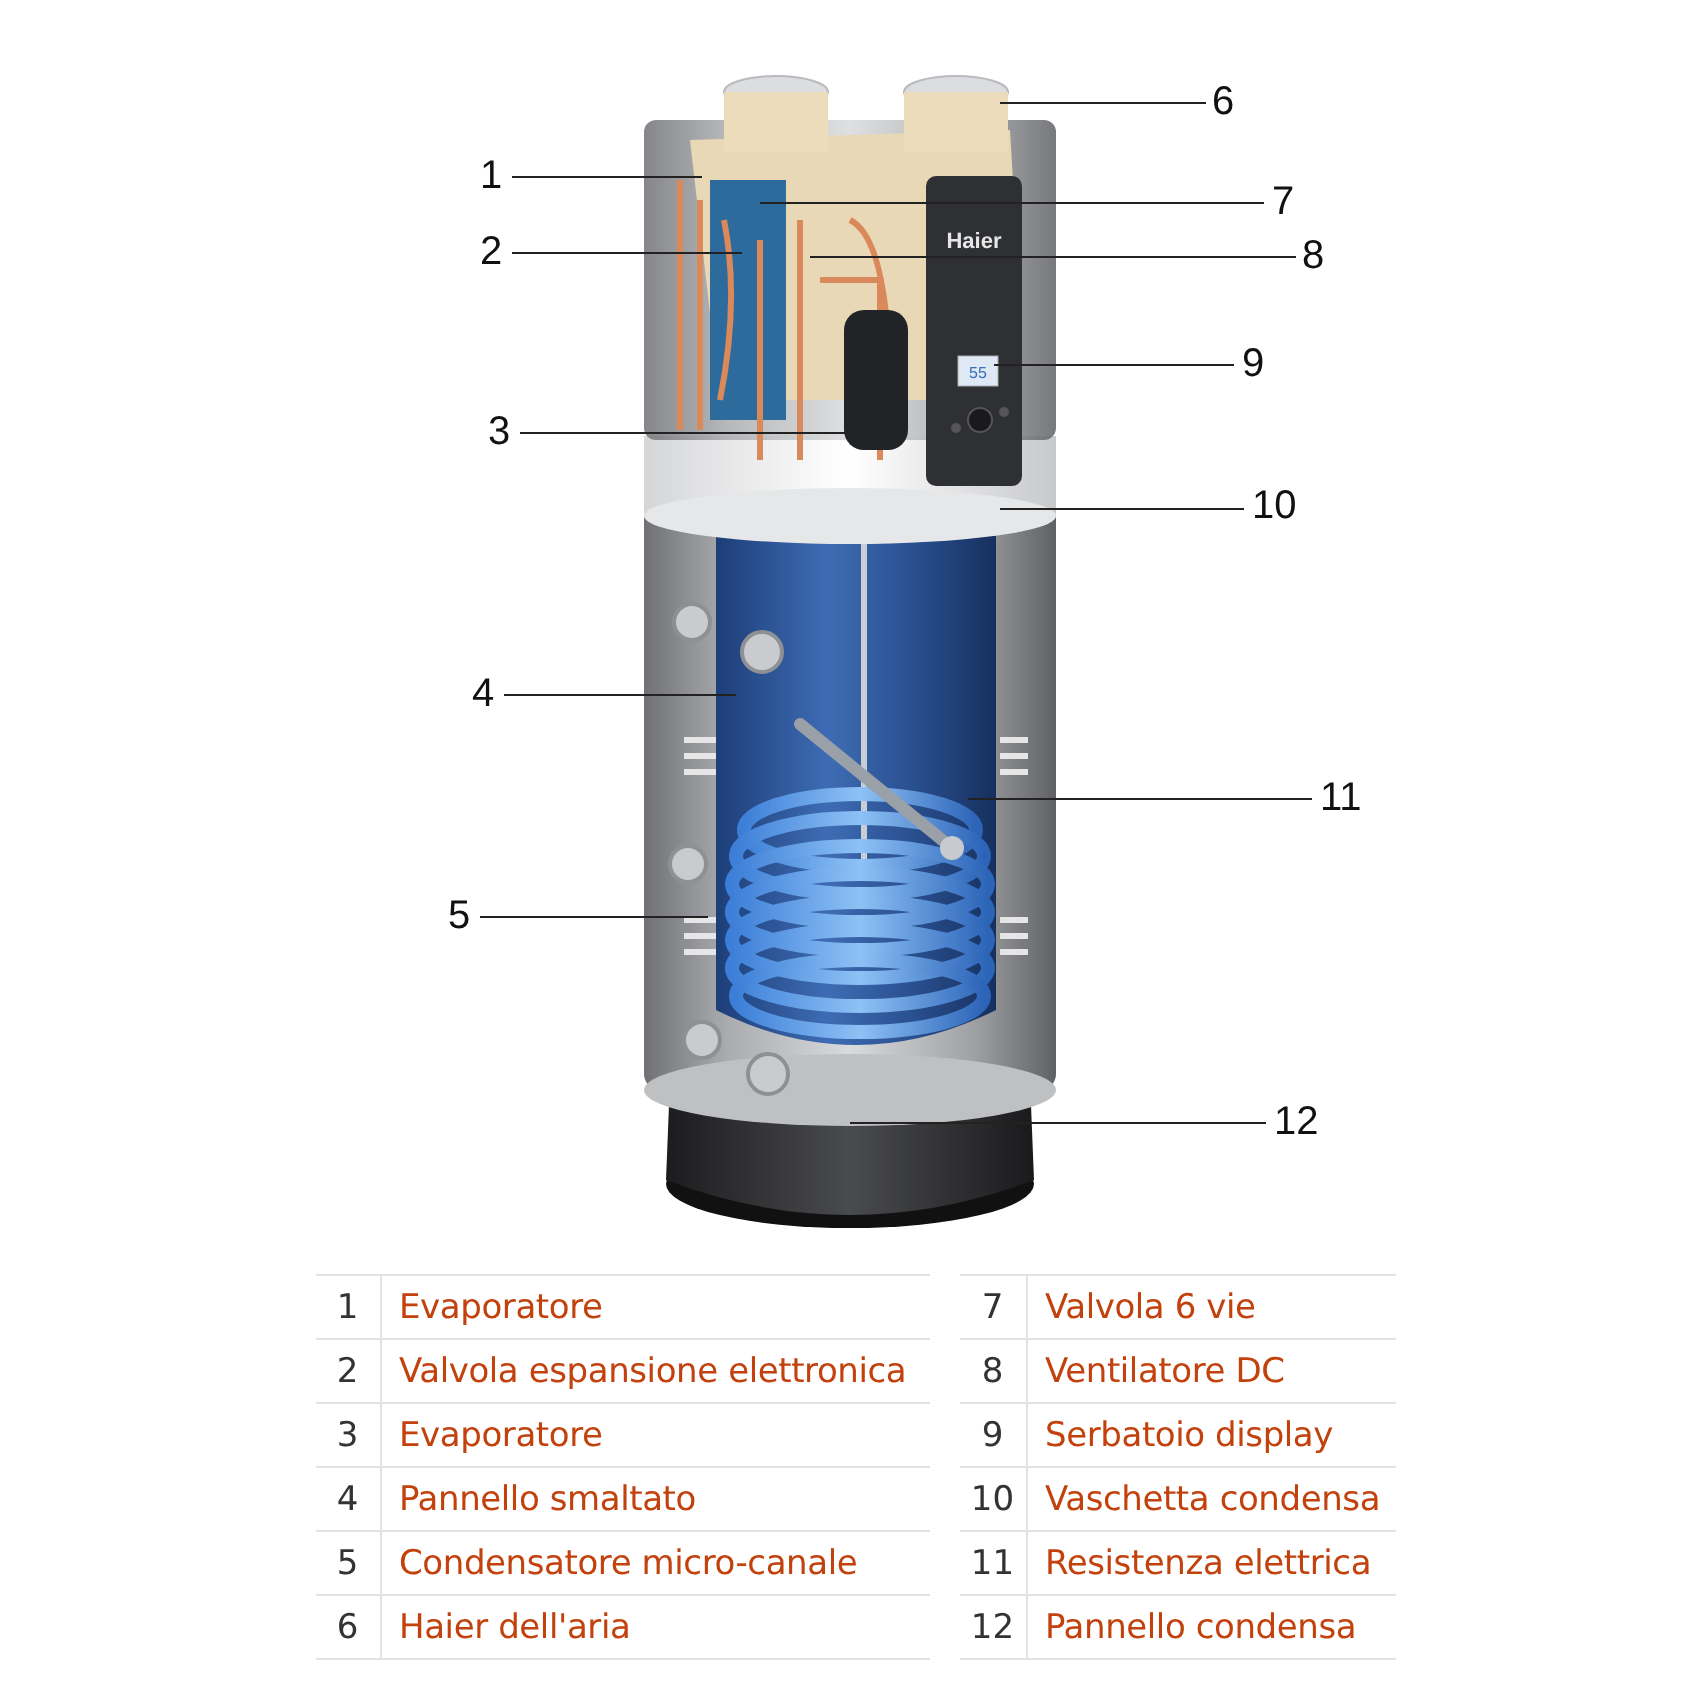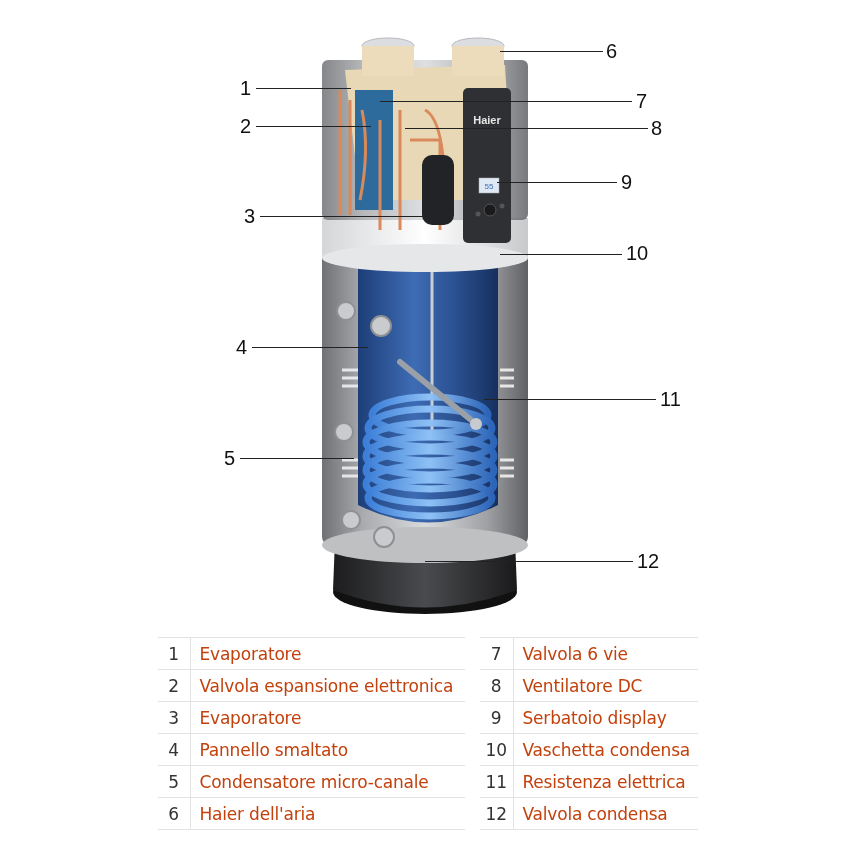--- a/index.html
+++ b/index.html
@@ -203,16 +203,16 @@
   <tr>
         <td class="num">10</td>
         <td class="label">Vaschetta condensa</td>
       </tr>
   <tr>
         <td class="num">11</td>
         <td class="label">Resistenza elettrica</td>
       </tr>
   <tr>
         <td class="num">12</td>
-        <td class="label">Valvola condensa</td>
+        <td class="label">Pannello condensa</td>
       </tr>
 </tbody>
   </table>
 
 </body></html>

